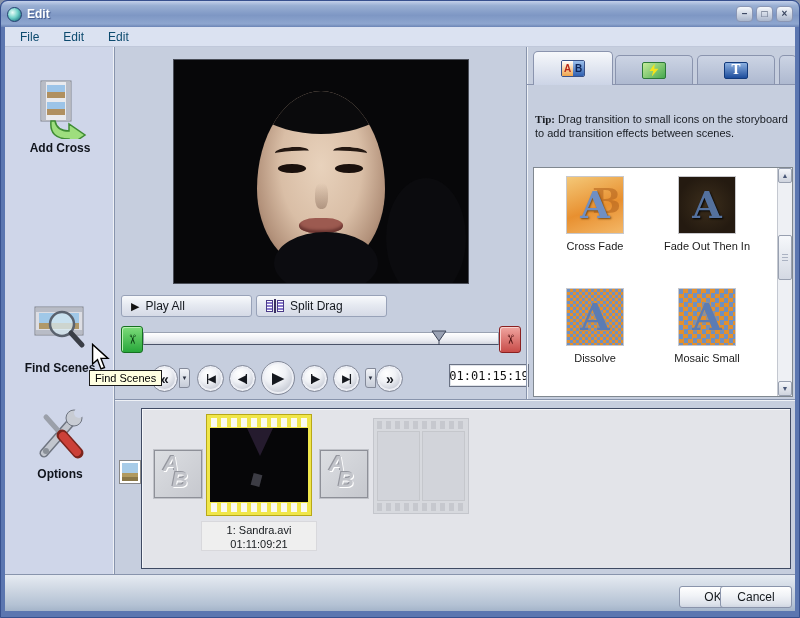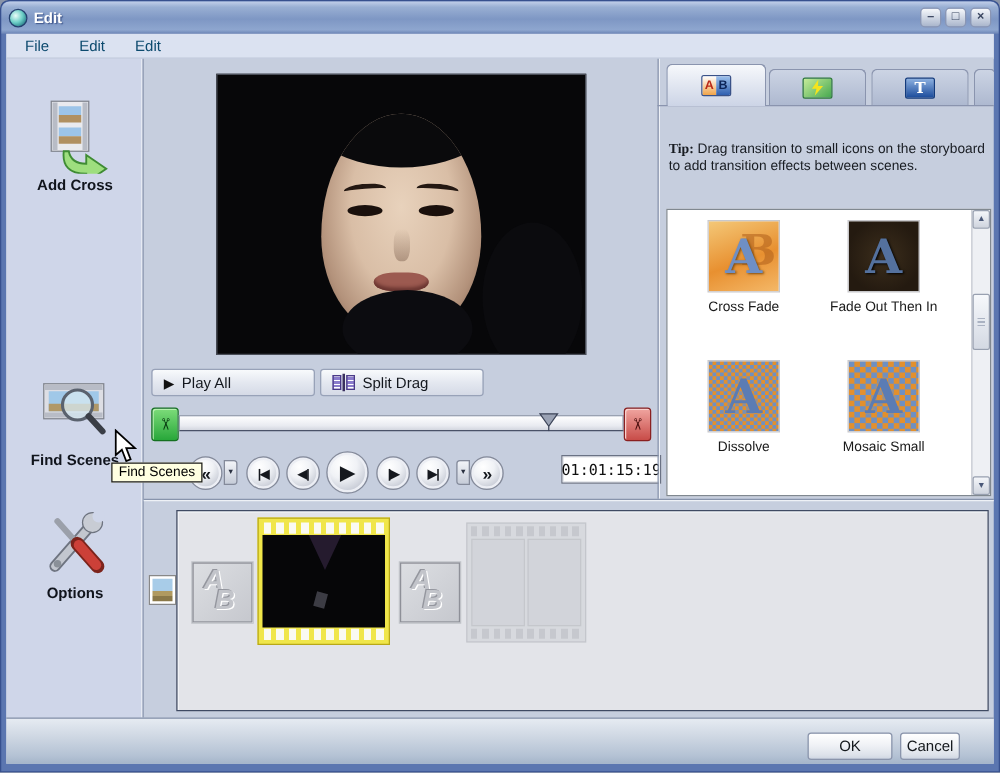--- a/index.html
+++ b/index.html
@@ -389,33 +389,37 @@
 
     <div class="clip">
       <div class="sprockets"></div>
       <div class="clipimg">
         <div class="clip-tri"></div>
         <div class="clip-spot"></div>
       </div>
       <div class="sprockets"></div>
     </div>
 
+    <div class="clip-label">
+      <span>1: Sandra.avi</span><br>
+      <span>01:11:09:21</span>
+    </div>
 
     <div class="ghost">
       <div class="gspr"></div>
       <div class="gframes">
         <div class="gf"></div>
         <div class="gf"></div>
       </div>
       <div class="gspr"></div>
     </div>
 
     <div class="footer">
-      <div class="fbtn" style="left:641px;width:68px;">OK</div>
-      <div class="fbtn" style="left:715px;width:48px;">Cancel</div>
+      <div class="fbtn" style="left:674px;width:68px;">OK</div>
+      <div class="fbtn" style="left:715px;width:72px;">Cancel</div>
     </div>
 
     <div class="tooltip">Find Scenes</div>
     <svg class="cursor" width="20" height="28" viewBox="0 0 14 20">
       <polygon points="1,1 1,15 4.5,12 7,18.5 9.5,17.5 7,11 12,11" fill="#ffffff" stroke="#000000" stroke-width="1"></polygon>
     </svg>
 
   </div>
 </div>
 

